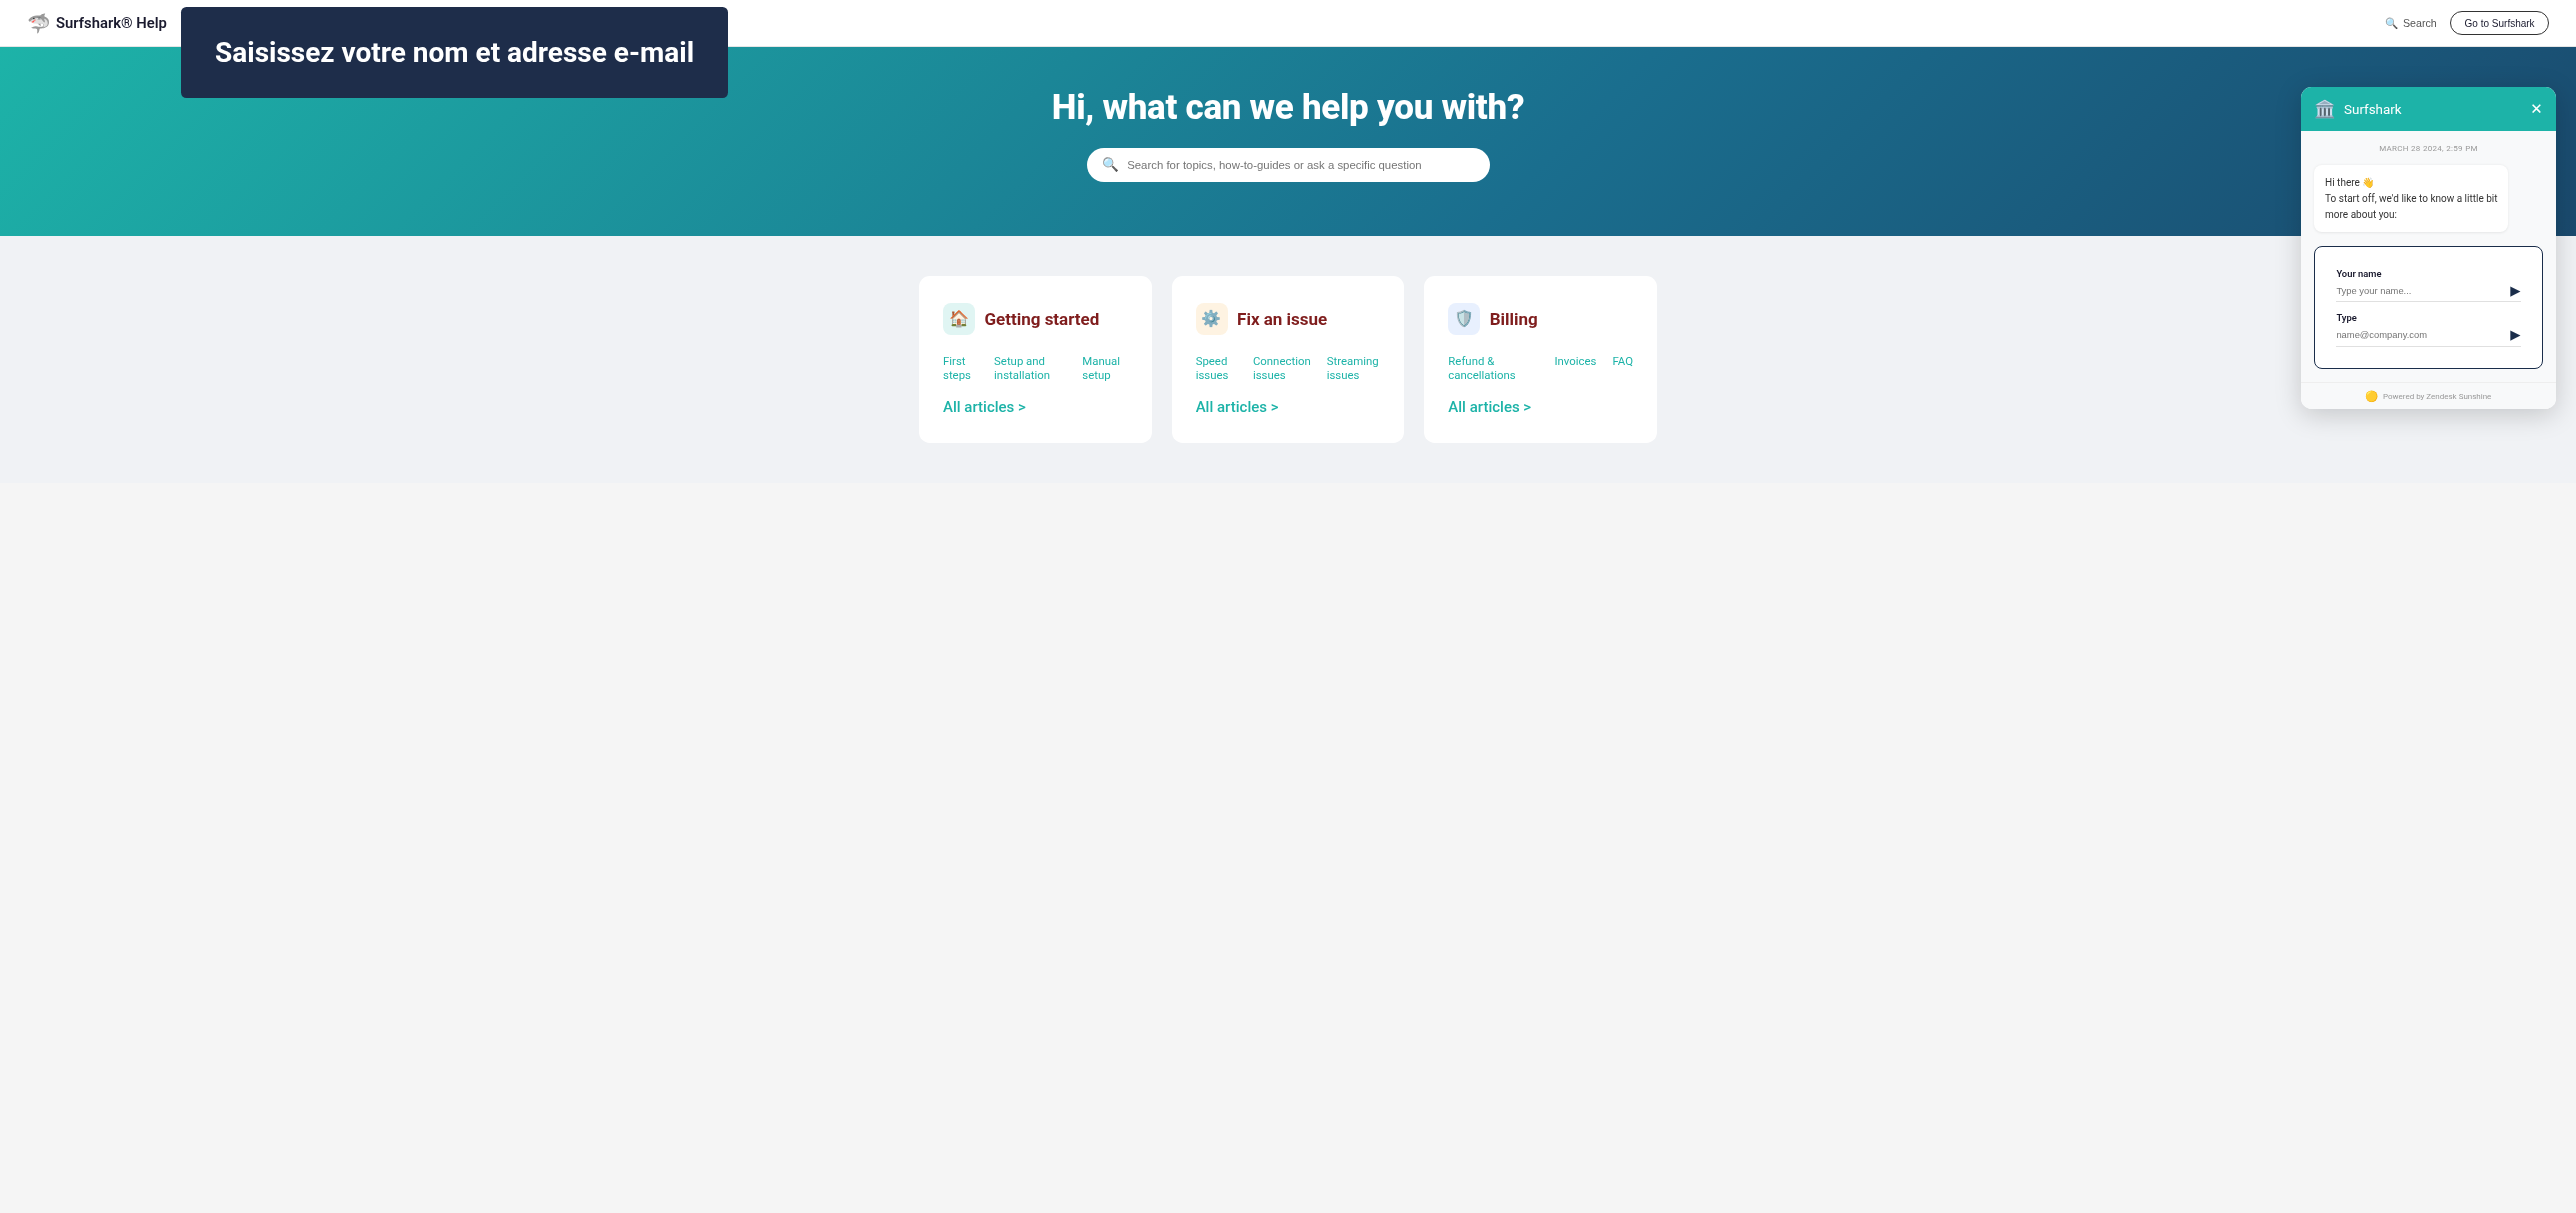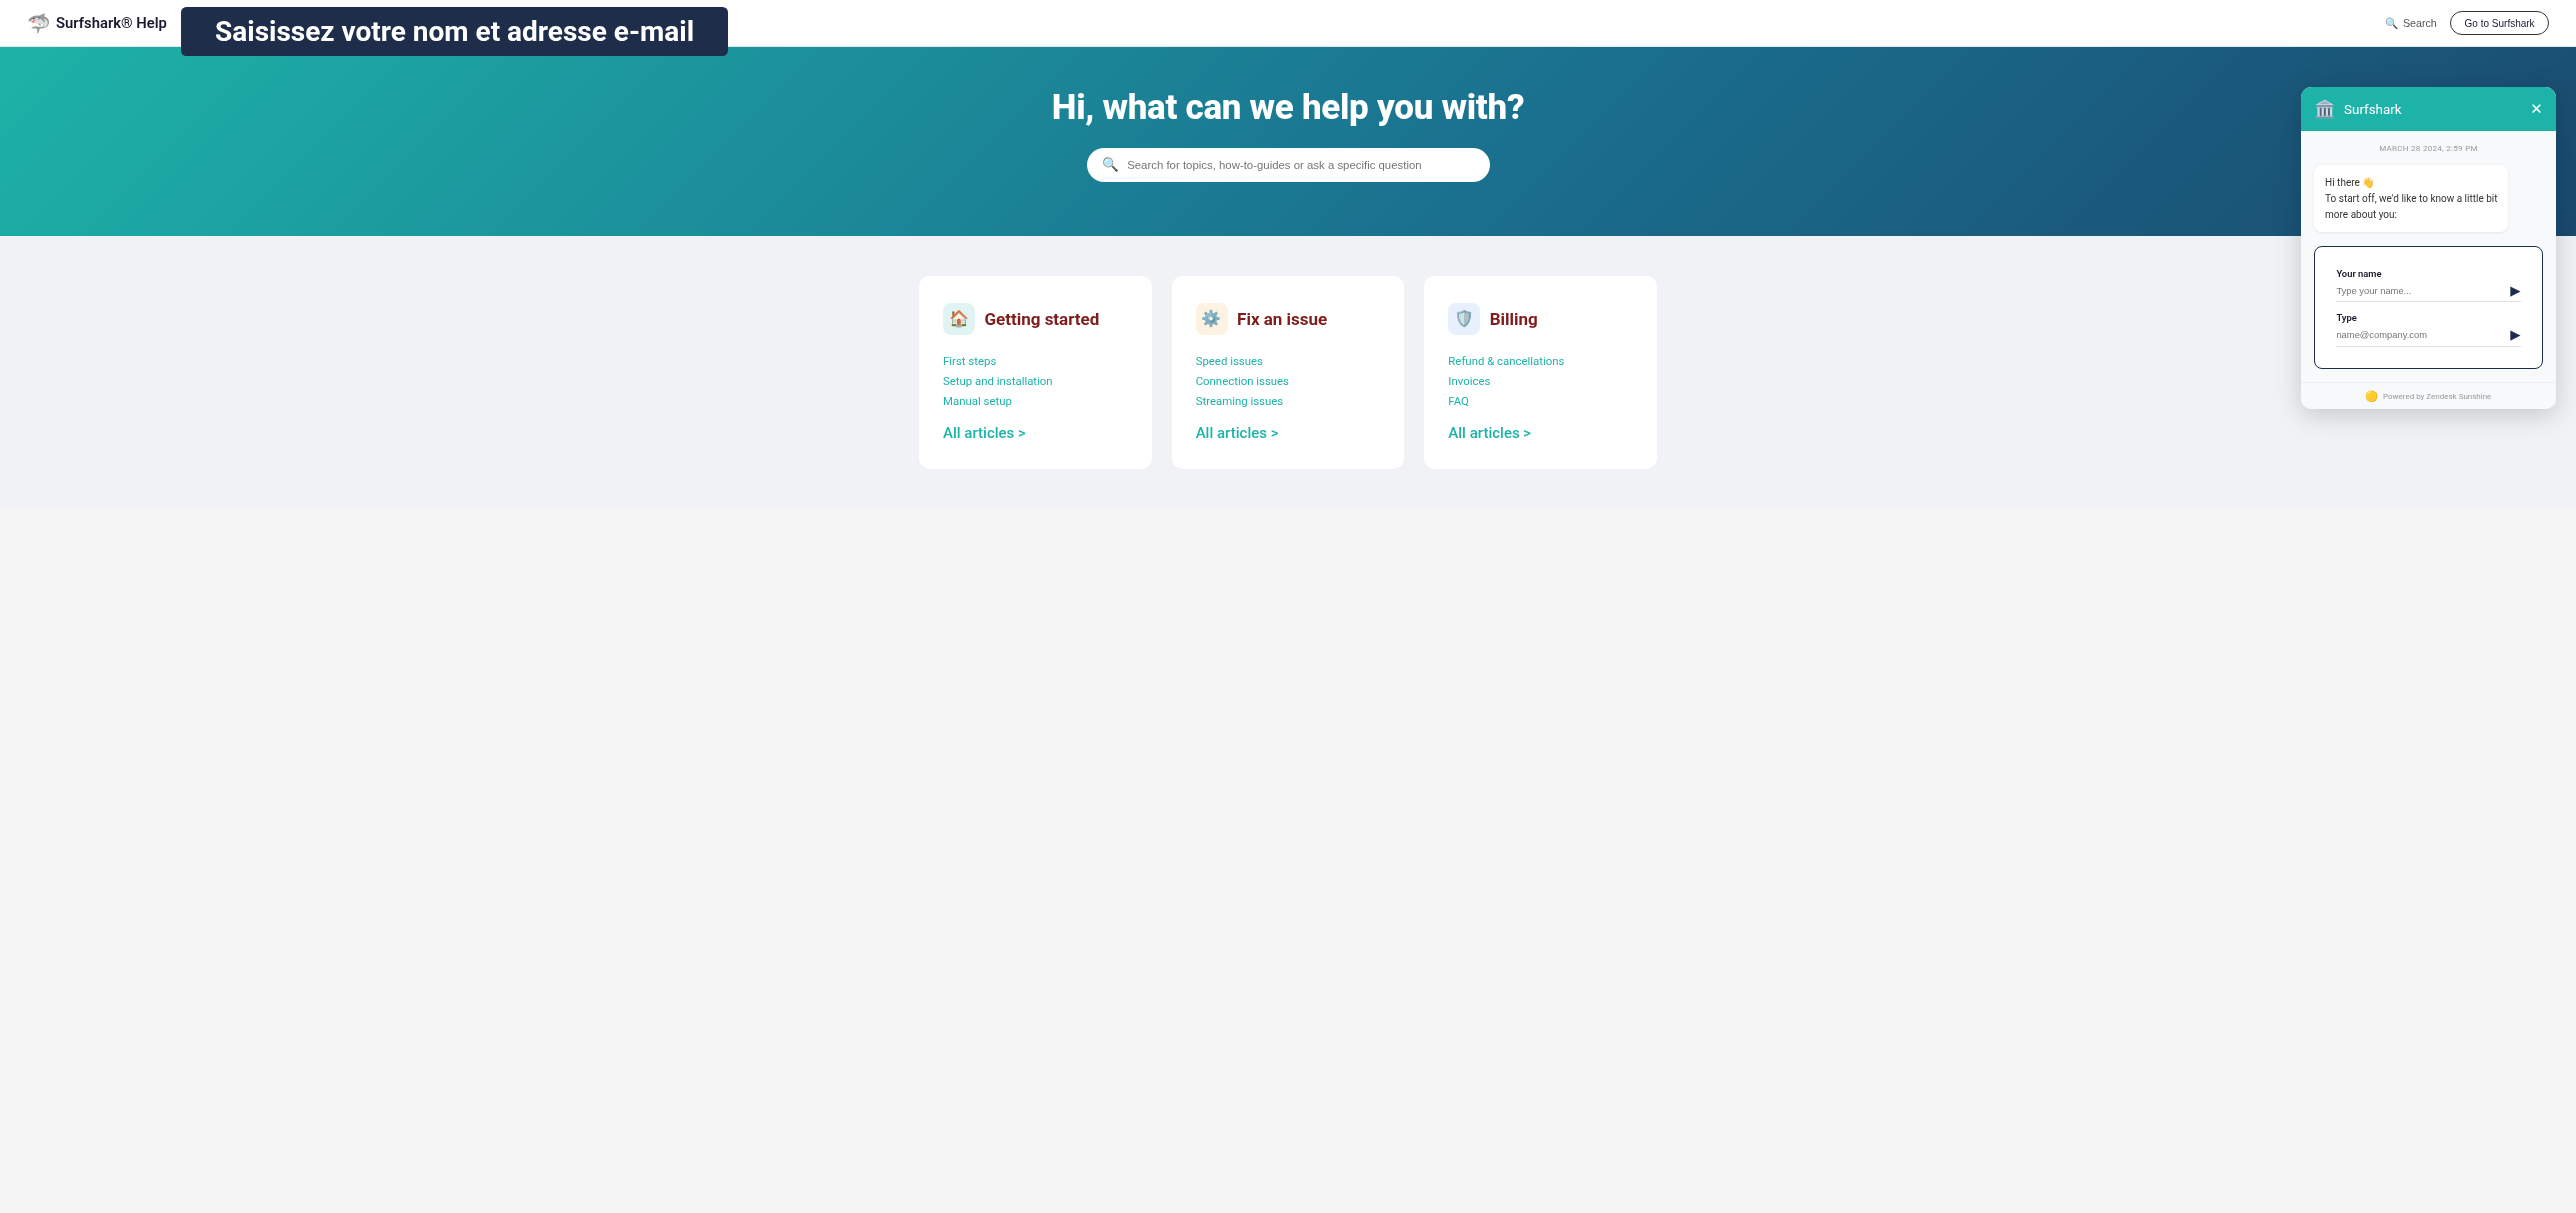--- a/index.html
+++ b/index.html
@@ -57,21 +57,21 @@
 
     
     .tooltip-banner {
       position: absolute;
       top: 6.7px;
       left: 181px;
       background: #1e2d4a;
       color: #fff;
       font-size: 28px;
       font-weight: 700;
-      padding: 8px 34px;
+      padding: 29px 34px;
       border-radius: 5.4px;
       z-index: 100;
       white-space: nowrap;
     }
 
     
     .hero {
       background: linear-gradient(135deg, #1db3a8 0%, #1a6e8e 60%, #1a4a6e 100%);
       padding: 40px 13.4px 54px;
       text-align: center;
@@ -139,22 +139,22 @@
     .icon-orange { background: #fef3e2; color: #f59e0b; }
     .icon-blue { background: #e8f0fe; color: #3b82f6; }
     .category-title {
       font-size: 17px;
       font-weight: 700;
       color: #7f1d1d;
     }
     .category-links {
       list-style: none;
       display: flex;
-      flex-direction: column;
-      gap: 6px;
+      flex-direction: row;
+      gap: 16px;
       justify-content: center;
     }
     .category-links a {
       color: #1db3a8;
       text-decoration: none;
       font-size: 11.4px;
     }
     .all-articles {
       margin-top: 16px;
       color: #1db3a8;

